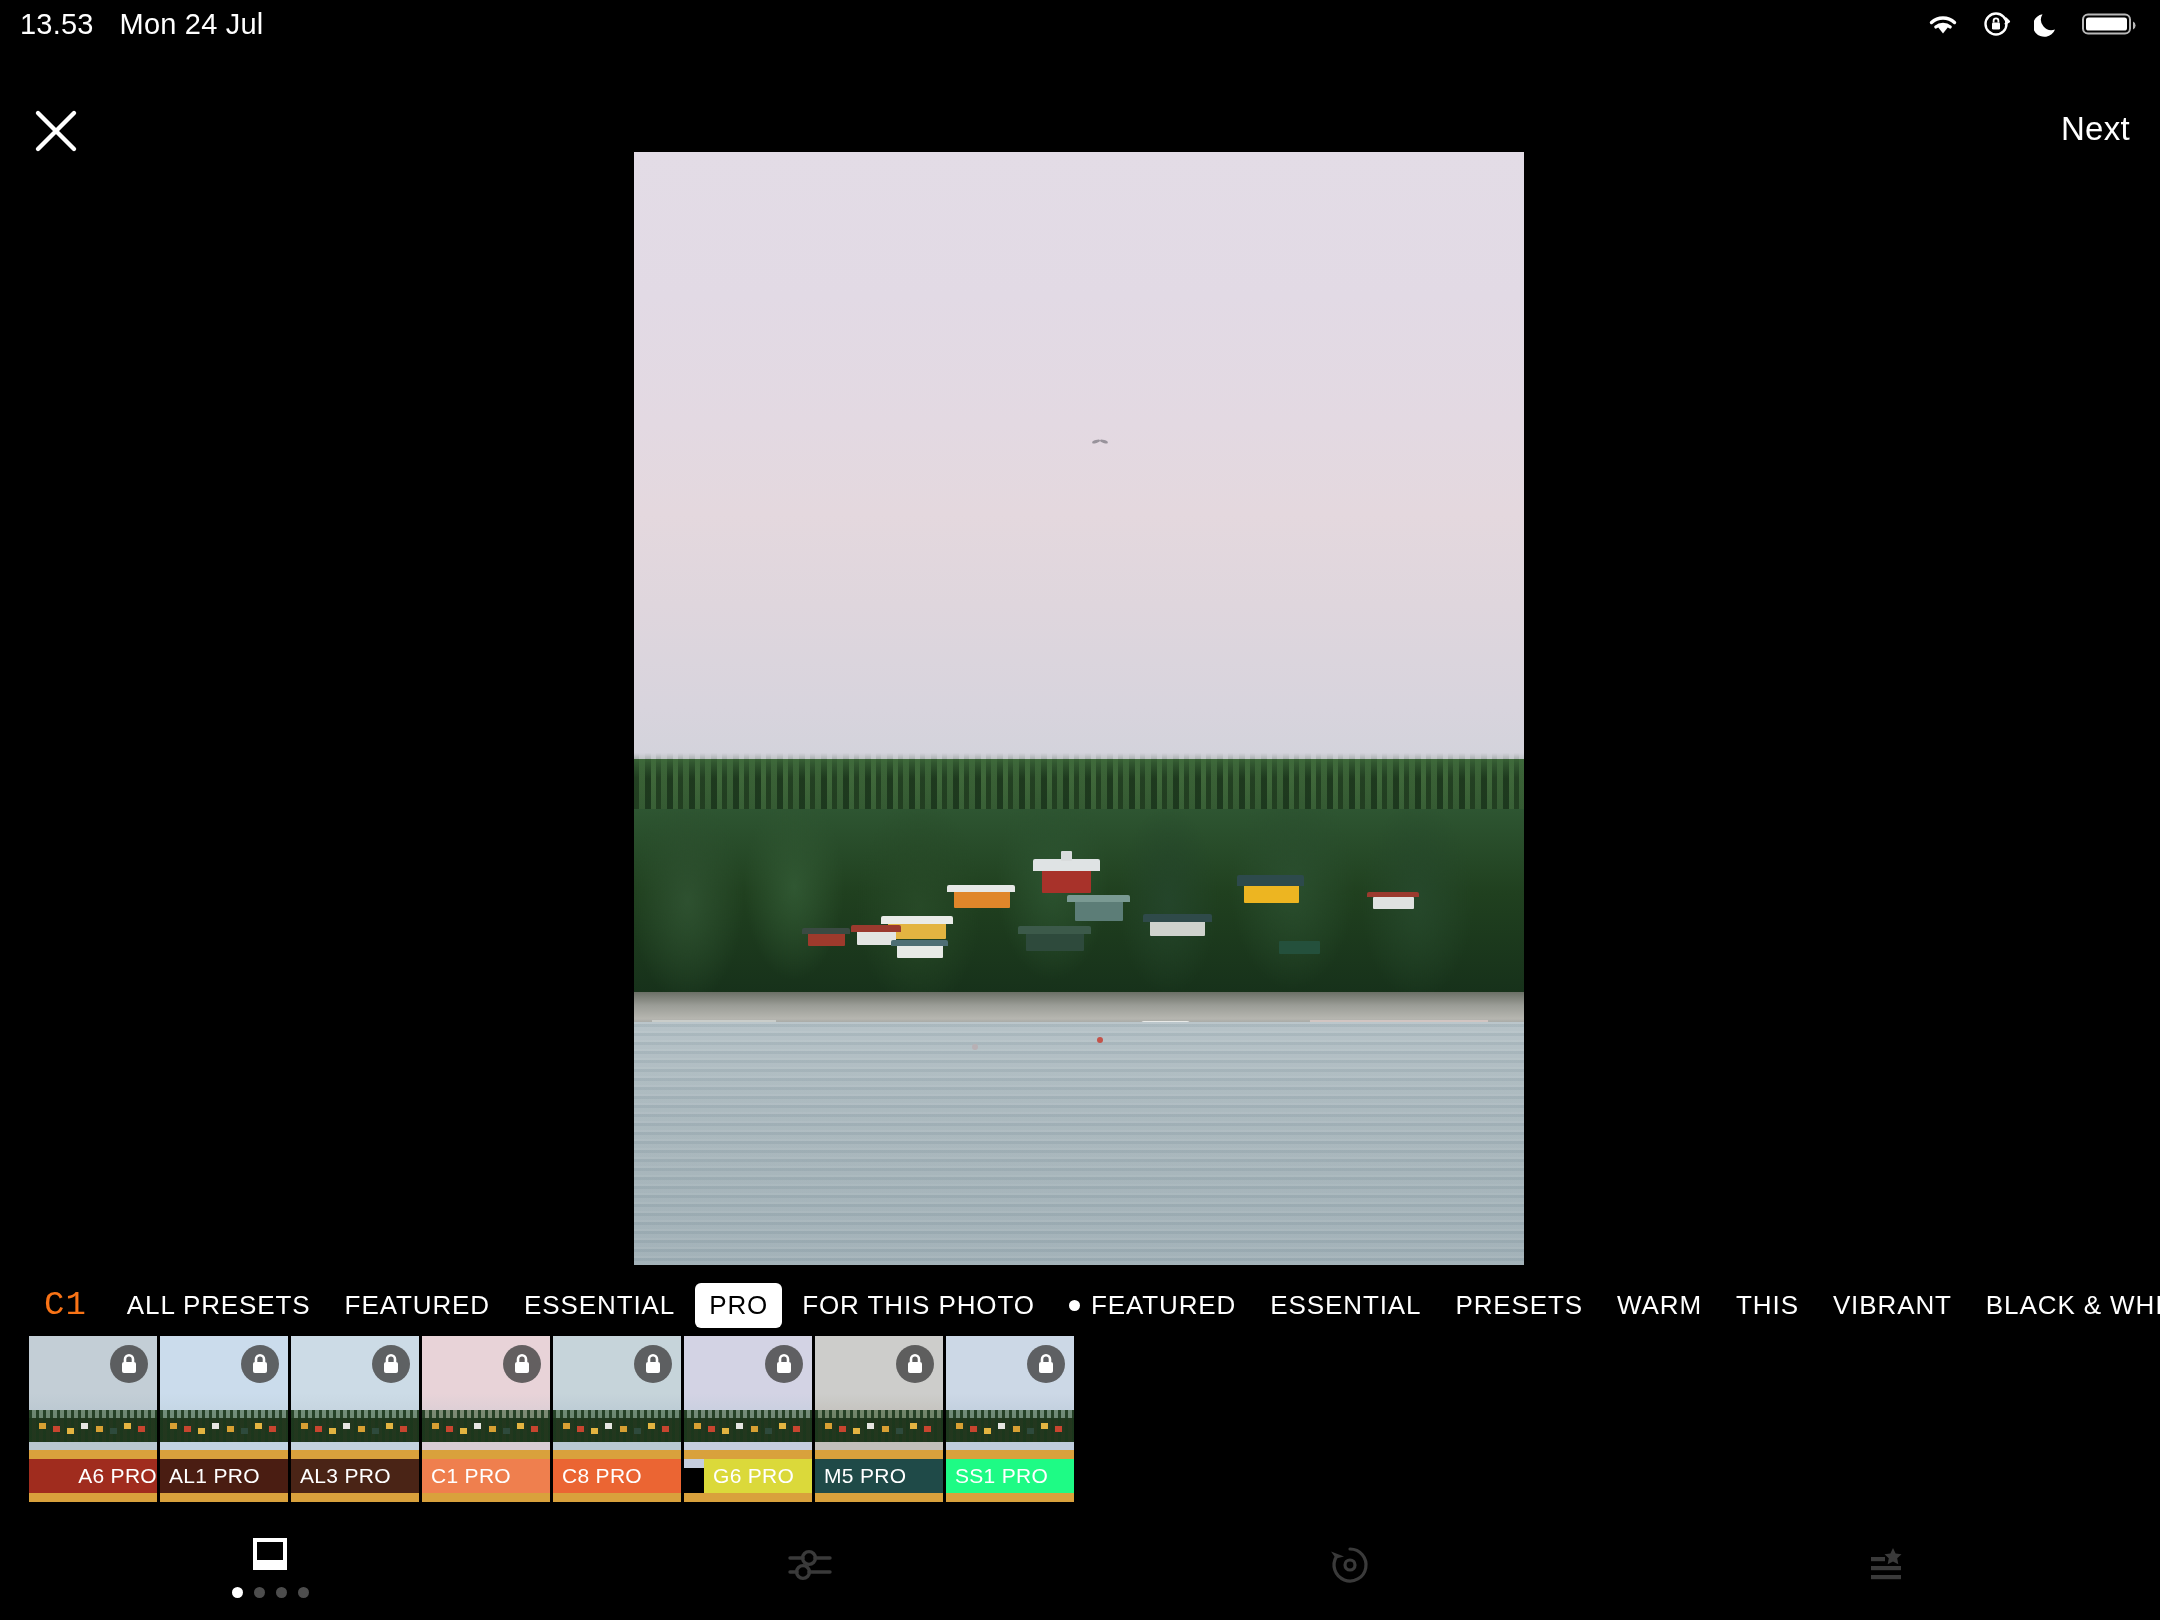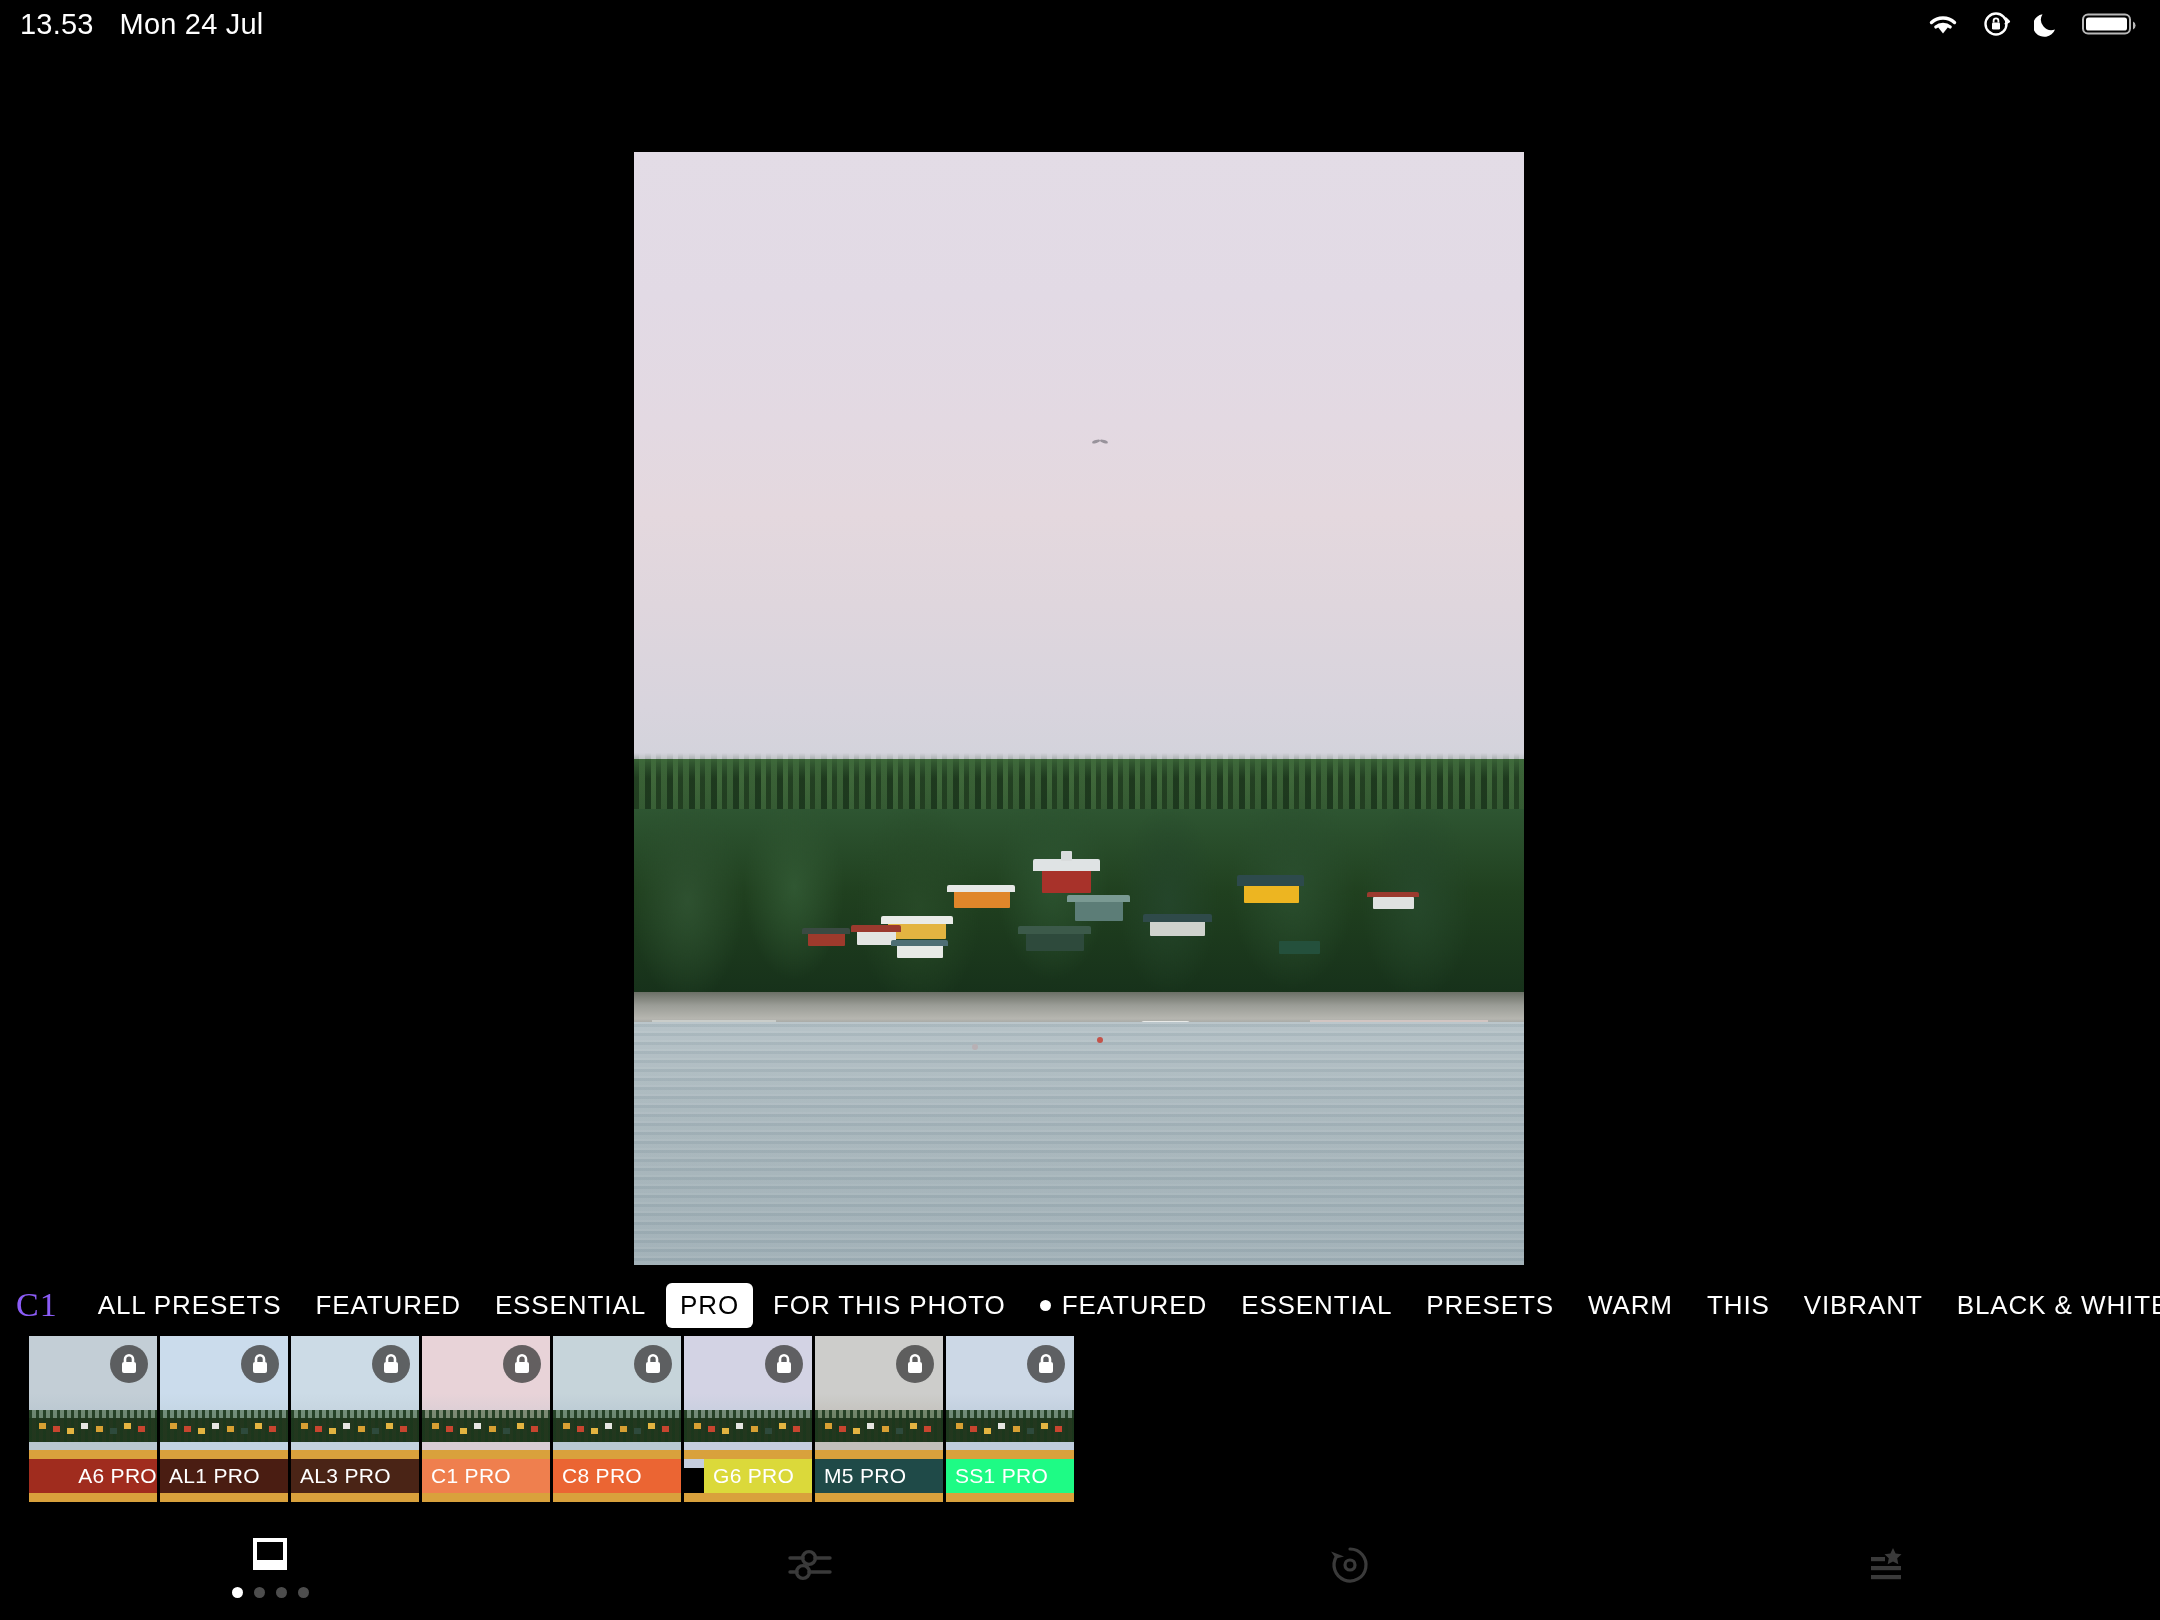--- a/index.html
+++ b/index.html
@@ -104,22 +104,22 @@
       linear-gradient(180deg, #b3c0c5 0%, #a9b7bd 30%, #a3b2b8 62%, #9eaeb5 100%);
   }
   .buoy { position:absolute; width:6px; height:6px; border-radius:50%; background:#c4534a; }
 
   
   .catbar {
     position:absolute; left:0; top:1276px; width:2160px; height:58px;
     display:flex; align-items:center; color:#fff;
   }
   .c1-logo {
-    margin-left:16px; color:#8b5cf6; font-size:34px;
-    letter-spacing:1px; font-family:Liberation Serif, serif;
+    margin-left:44px; color:#f97316; font-size:34px;
+    letter-spacing:1px; font-family:Liberation Mono, monospace;
   }
   .cat {
     color:#fff; font-size:26px; letter-spacing:.9px; white-space:nowrap;
     padding:7px 14px; border-radius:6px; cursor:pointer;
     display:flex; align-items:center; gap:11px;
   }
   .cat.active { background:#fff; color:#000; }
   .dot { width:11px; height:11px; border-radius:50%; background:#fff; display:inline-block; }
 
   
@@ -193,20 +193,26 @@
         <path d="M21 19.5A10.5 10.5 0 0 1 8.5 4.2 11.4 11.4 0 1 0 21 19.5Z" fill="#fff"></path>
       </svg>
       <svg class="sb-icon" width="56" height="26" viewBox="0 0 56 26">
         <rect x="1" y="3.5" width="47" height="19" rx="5" stroke="#b9b9b9" stroke-width="2" fill="none"></rect>
         <rect x="4" y="6.5" width="41" height="13" rx="2.6" fill="#fff"></rect>
         <path d="M51 10.5 v8 a4.4 4.4 0 0 0 0-8Z" fill="#b9b9b9"></path>
       </svg>
     </div>
   </div>
 
+  <div class="topnav">
+    <svg class="close-btn" viewBox="0 0 46 46">
+      <path d="M5 5 L41 41 M41 5 L5 41" stroke="#fff" stroke-width="4.4" stroke-linecap="round"></path>
+    </svg>
+    <button class="next-btn">Next</button>
+  </div>
 
   <div class="photo-wrap">
     <div class="photo">
       <div class="sky"></div>
       <div class="bird"></div>
 
       <div class="forest"></div>
       <div class="tree-line"></div>
 
       <div class="houses">

